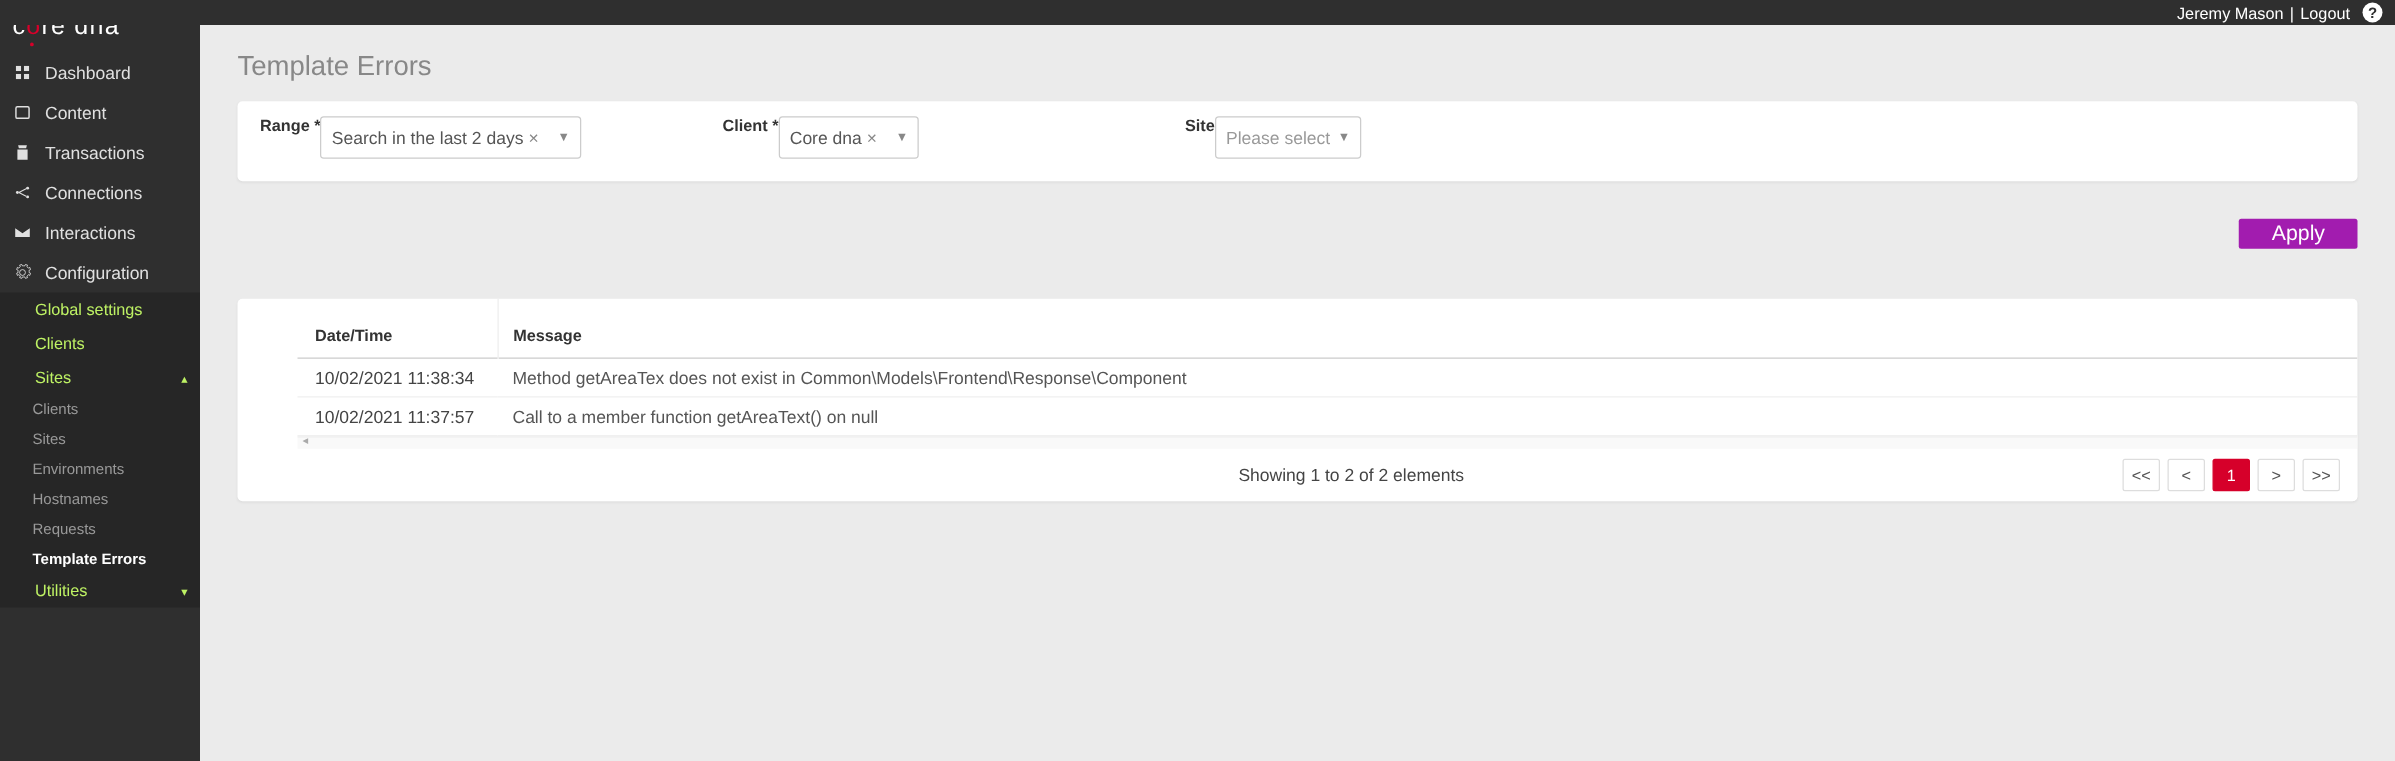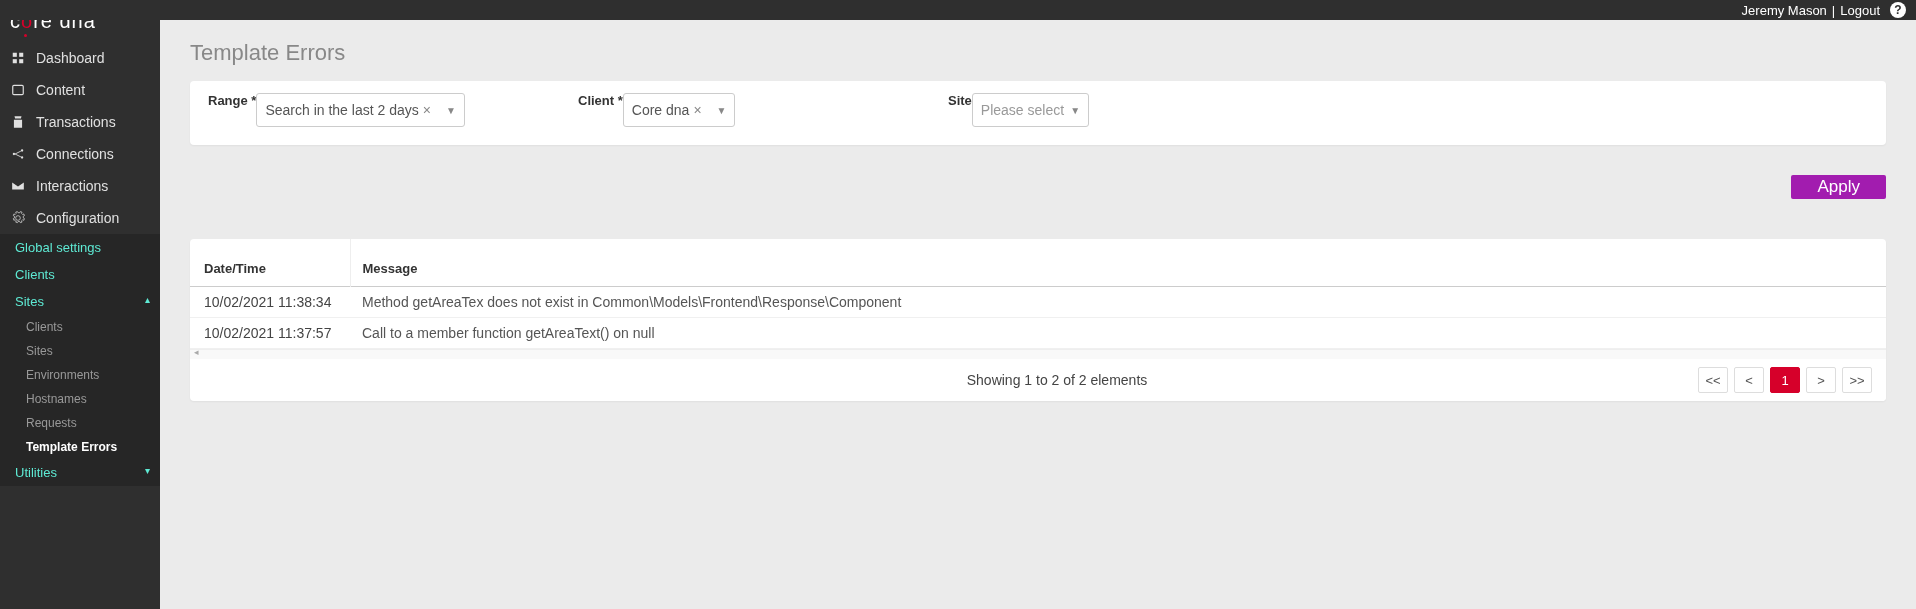--- a/index.html
+++ b/index.html
@@ -15,21 +15,21 @@
   .sidebar { position: fixed; top: 0; left: 0; bottom: 0; width: 160px; background: #2f2f2f; color: #ccc; z-index: 40; }
   .logo { height: 42px; display: flex; align-items: center; padding-left: 10px; color: #fff; font-size: 20px; letter-spacing: 1px; font-weight: 300; }
   .logo b { font-weight: 400; }
   .logo .o { color: #d6002a; position: relative; }
   .logo .dot { position: absolute; width: 3px; height: 3px; background: #d6002a; border-radius: 50%; left: 3px; bottom: -4px; }
   
   .nav-item { display: flex; align-items: center; padding: 8px 10px; cursor: pointer; color: #e0e0e0; font-size: 14px; }
   .nav-item .icon { width: 16px; margin-right: 10px; display: inline-flex; justify-content: center; }
   
   .nav-sub { background: #262626; }
-  .nav-sub .sub-item { padding: 6px 10px 6px 15px; cursor: pointer; color: #5eead4; font-size: 13px; display: flex; justify-content: space-between; align-items: flex-start; }
+  .nav-sub .sub-item { padding: 6px 10px 6px 28px; cursor: pointer; color: #bef264; font-size: 13px; display: flex; justify-content: space-between; align-items: flex-end; }
   .nav-sub .sub-item.expanded { }
   .nav-sub .sub-sub { padding: 5px 10px 5px 26px; font-size: 12px; color: #999; cursor: pointer; }
   .nav-sub .sub-sub.active { color: #fff; font-weight: 600; }
   
   .caret-up { font-size: 10px; }
   .caret-down { font-size: 10px; }
   
   
   .main { margin-left: 160px; margin-top: 20px; padding: 20px 30px; }
   .page-title { font-size: 22px; font-weight: 400; color: #888; margin-bottom: 15px; }
@@ -41,21 +41,21 @@
   .combo-text { flex: 1; color: #555; font-size: 14px; }
   .combo-text.placeholder { color: #999; }
   .combo-clear { cursor: pointer; color: #888; font-size: 14px; padding: 0 4px; }
   .combo-caret { cursor: pointer; color: #888; font-size: 10px; padding-left: 6px; border-left: 1px solid #eee; margin-left: 4px; height: 100%; display: flex; align-items: center; }
   .combo-caret.solo { border-left: none; margin-left: 0; }
   
   .apply-row { display: flex; justify-content: flex-end; margin-top: 30px; }
   .btn-apply { background: #a21caf; color: #fff; border: none; padding: 2px 26px; font-size: 17px; cursor: pointer; border-radius: 2px; }
   
   
-  .table-wrap { background: #fff; border-radius: 4px; margin-top: 40px; box-shadow: 0 1px 2px rgba(0,0,0,0.05); overflow: hidden; }
+  .table-wrap { background: #fff; border-radius: 4px; margin-top: 40px; box-shadow: 0 1px 2px rgba(0,0,0,0.05); overflow: hidden; padding-left: 48px; }
   table { width: 100%; border-collapse: collapse; }
   thead th { text-align: left; font-size: 13px; font-weight: 600; color: #333; padding: 22px 12px 10px; vertical-align: bottom; }
   thead th.col-date { width: 160px; padding-left: 14px; border-right: 1px solid #eee; }
   thead tr { border-bottom: 1px solid #ccc; }
   thead::after { content: ""; display: block; }
   tbody td { padding: 7px 12px; font-size: 14px; color: #555; border-bottom: 1px solid #f0f0f0; }
   tbody td:first-child { padding-left: 14px; color: #444; }
   
   .scroll-hint { height: 10px; background: #f9f9f9; border-top: 1px solid #eee; position: relative; }
   .scroll-hint::before { content: "◂"; position: absolute; left: 4px; top: -3px; font-size: 9px; color: #aaa; }

